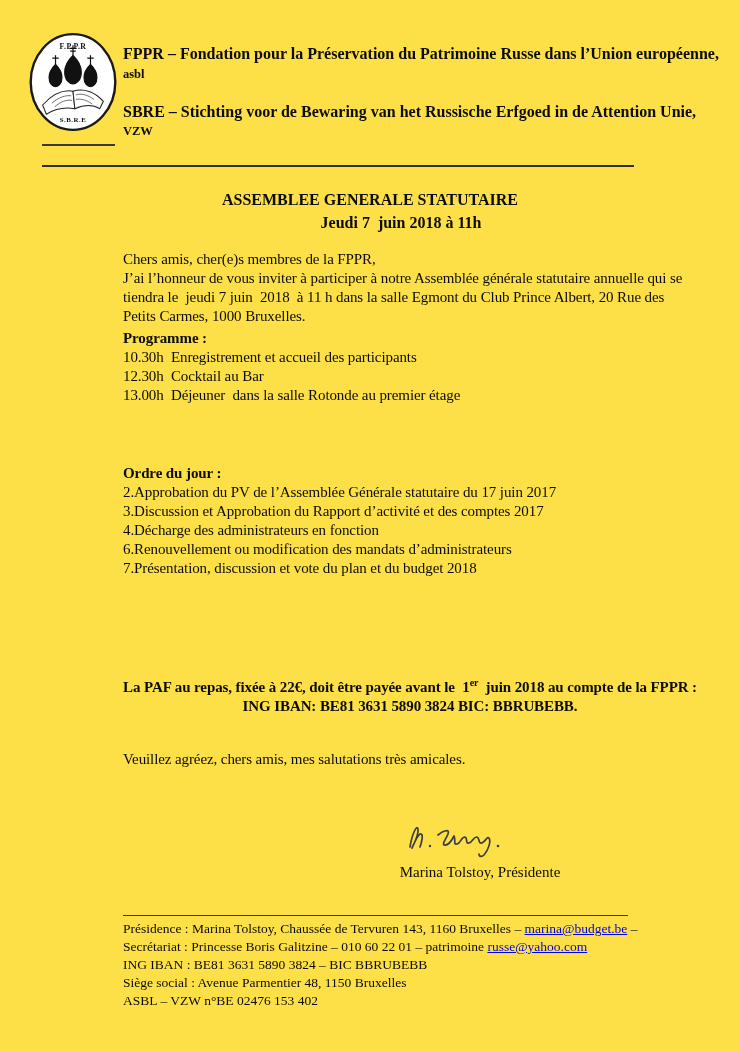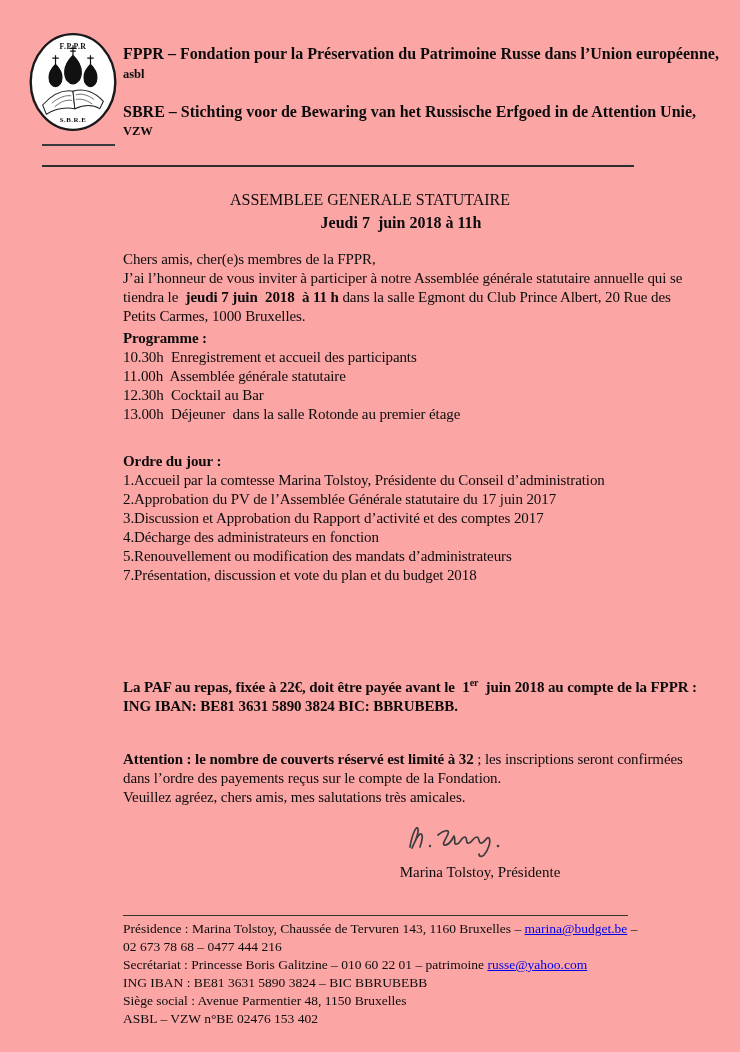--- a/index.html
+++ b/index.html
@@ -1,49 +1,49 @@
 <!DOCTYPE html>
 <html><head>
 <meta charset="utf-8">
 <style>
   html, body { margin: 0; padding: 0; background: #ffffff; }
   .page {
     position: relative;
     width: 740px;
     height: 1052px;
-    background: #fca5a5;
+    background: #fde047;
     font-family: "Liberation Serif", serif;
     color: #0c0c0c;
     overflow: hidden;
   }
   .abs { position: absolute; }
   .pre { white-space: pre-wrap; }
 
   
   .logo-svg { position: absolute; left: 27px; top: 31px; width: 92px; height: 102px; }
   .org1 { left: 123px; top: 45px; width: 600px; font-size: 16px; font-weight: bold; }
   .org1-sub { left: 123px; top: 67px; font-size: 12.5px; font-weight: bold; }
   .org2 { left: 123px; top: 103px; width: 600px; font-size: 16px; font-weight: bold; }
   .org2 .small-caps { font-size: 12.5px; }
   .rule-short { left: 42px; top: 144px; width: 73px; border-top: 2px solid #3a3a3a; height: 0; }
   .rule-long  { left: 42px; top: 165px; width: 592px; border-top: 2px solid #2e2e2e; height: 0; }
 
   
-  .doc-title    { left: 0; top: 191px; width: 740px; text-align: center; font-size: 16px; font-weight: normal; }
+  .doc-title    { left: 0; top: 191px; width: 740px; text-align: center; font-size: 16px; font-weight: bold; }
   .doc-subtitle { left: 0; top: 214px; width: 740px; text-align: center; font-size: 16px; font-weight: bold; padding-left: 31px; }
 
   
   .bodytext { font-size: 15px; line-height: 19px; letter-spacing: -0.1px; }
   .salutation-intro { left: 123px; top: 250px; width: 574px; }
   .programme { left: 123px; top: 329px; width: 574px; }
-  .ordre     { left: 123px; top: 452px; width: 574px; }
+  .ordre     { left: 123px; top: 464px; width: 574px; }
   .divers    { left: 123px; top: 614px; width: 574px; }
-  .paf       { left: 123px; top: 678px; width: 574px; font-weight: bold; }
+  .paf       { left: 123px; top: 678px; width: 574px; font-weight: bold; text-align: center; }
   .attention { left: 123px; top: 750px; width: 574px; }
-  .bold-inline { font-weight: bold; }
+  .bold-inline { font-weight: normal; }
   .heading-bold { font-weight: bold; }
   sup.ord { font-size: 10px; vertical-align: super; line-height: 0; }
 
   
   .signature-svg { position: absolute; left: 402px; top: 816px; width: 118px; height: 46px; }
   .sign-name { left: 320px; top: 864px; width: 320px; text-align: center; font-size: 15px; }
 
   
   .footer-rule { left: 123px; top: 915px; width: 505px; border-top: 1px solid #333; height: 0; }
   .footer { left: 123px; top: 920px; width: 590px; font-size: 13.5px; line-height: 18px; }
@@ -87,56 +87,52 @@
   <div class="abs doc-subtitle pre">Jeudi 7  juin 2018 à 11h</div>
 
   <div class="abs bodytext salutation-intro">
     <div class="pre">Chers amis, cher(e)s membres de la FPPR,</div>
     <div class="pre"><span>J’ai l’honneur de vous inviter à participer à notre Assemblée générale statutaire annuelle qui se tiendra le  </span><span class="bold-inline">jeudi 7 juin  2018  à 11 h </span><span>dans la salle Egmont du Club Prince Albert, 20 Rue des Petits Carmes, 1000 Bruxelles.</span></div>
   </div>
 
   <div class="abs bodytext programme">
     <div class="heading-bold">Programme :</div>
     <div class="pre">10.30h  Enregistrement et accueil des participants</div>
-    <div class="pre">11.00h  Assemblée générale statutaire</div>
     <div class="pre">12.30h  Cocktail au Bar</div>
     <div class="pre">13.00h  Déjeuner  dans la salle Rotonde au premier étage</div>
   </div>
 
   <div class="abs bodytext ordre">
     <div class="heading-bold">Ordre du jour :</div>
-    <div class="pre">1.Accueil par la comtesse Marina Tolstoy, Présidente du Conseil d’administration</div>
     <div class="pre">2.Approbation du PV de l’Assemblée Générale statutaire du 17 juin 2017</div>
     <div class="pre">3.Discussion et Approbation du Rapport d’activité et des comptes 2017</div>
     <div class="pre">4.Décharge des administrateurs en fonction</div>
-    <div class="pre">5.Renouvellement ou modification des mandats d’administrateurs</div>
+    <div class="pre">6.Renouvellement ou modification des mandats d’administrateurs</div>
     <div class="pre">7.Présentation, discussion et vote du plan et du budget 2018</div>
   </div>
 
 
   <div class="abs bodytext paf pre"><span>La PAF au repas, fixée à 22€, doit être payée avant le  1</span><sup class="ord">er</sup><span>  juin 2018 au compte de la FPPR :   ING IBAN: BE81 3631 5890 3824 BIC: BBRUBEBB.</span></div>
 
   <div class="abs bodytext attention">
-    <div class="pre"><span class="bold-inline">Attention : le nombre de couverts réservé est limité à 32</span><span> ; les inscriptions seront confirmées dans l’ordre des payements reçus sur le compte de la Fondation.</span></div>
     <div class="pre">Veuillez agréez, chers amis, mes salutations très amicales.</div>
   </div>
 
   <svg class="signature-svg" viewBox="0 0 118 46">
     <g stroke="#3c3c3c" stroke-width="1.7" fill="none" stroke-linecap="round" stroke-linejoin="round">
       <path d="M8,31 C10,18 15,8 16,13 C17,18 12,28 10,32 C14,23 18,15 20,19 C21,22 19,28 18,31"></path>
       <circle cx="28" cy="30" r="1.2" fill="#3c3c3c" stroke="none"></circle>
       <path d="M36,19 C42,14 48,13 46,18 C44,23 40,28 42,29 C46,30 50,24 52,20 C54,24 51,29 55,28 C59,27 59,21 63,21 C66,22 63,28 67,27 C71,26 71,21 75,21 C78,22 76,28 80,27 C84,25 85,20 87,22 C89,25 87,33 82,39 C80,41 77,41 77,38"></path>
       <circle cx="96" cy="30" r="1.3" fill="#3c3c3c" stroke="none"></circle>
     </g>
   </svg>
   <div class="abs sign-name">Marina Tolstoy, Présidente</div>
 
   <div class="abs footer-rule"></div>
   <div class="abs footer">
     <div><span>Présidence : Marina Tolstoy, Chaussée de Tervuren 143, 1160 Bruxelles – </span><a href="#" id="link1" style="color: rgb(0, 0, 238);">marina@budget.be</a><span> –</span></div>
-    <div>02 673 78 68 – 0477 444 216</div>
     <div><span>Secrétariat : Princesse Boris Galitzine – 010 60 22 01 – patrimoine </span><a href="#" id="link2" style="color: rgb(0, 0, 238);">russe@yahoo.com</a></div>
     <div>ING IBAN : BE81 3631 5890 3824 – BIC BBRUBEBB</div>
     <div>Siège social : Avenue Parmentier 48, 1150 Bruxelles</div>
     <div>ASBL – VZW n°BE 02476 153 402</div>
   </div>
 
 </div>
 
 </body></html>

